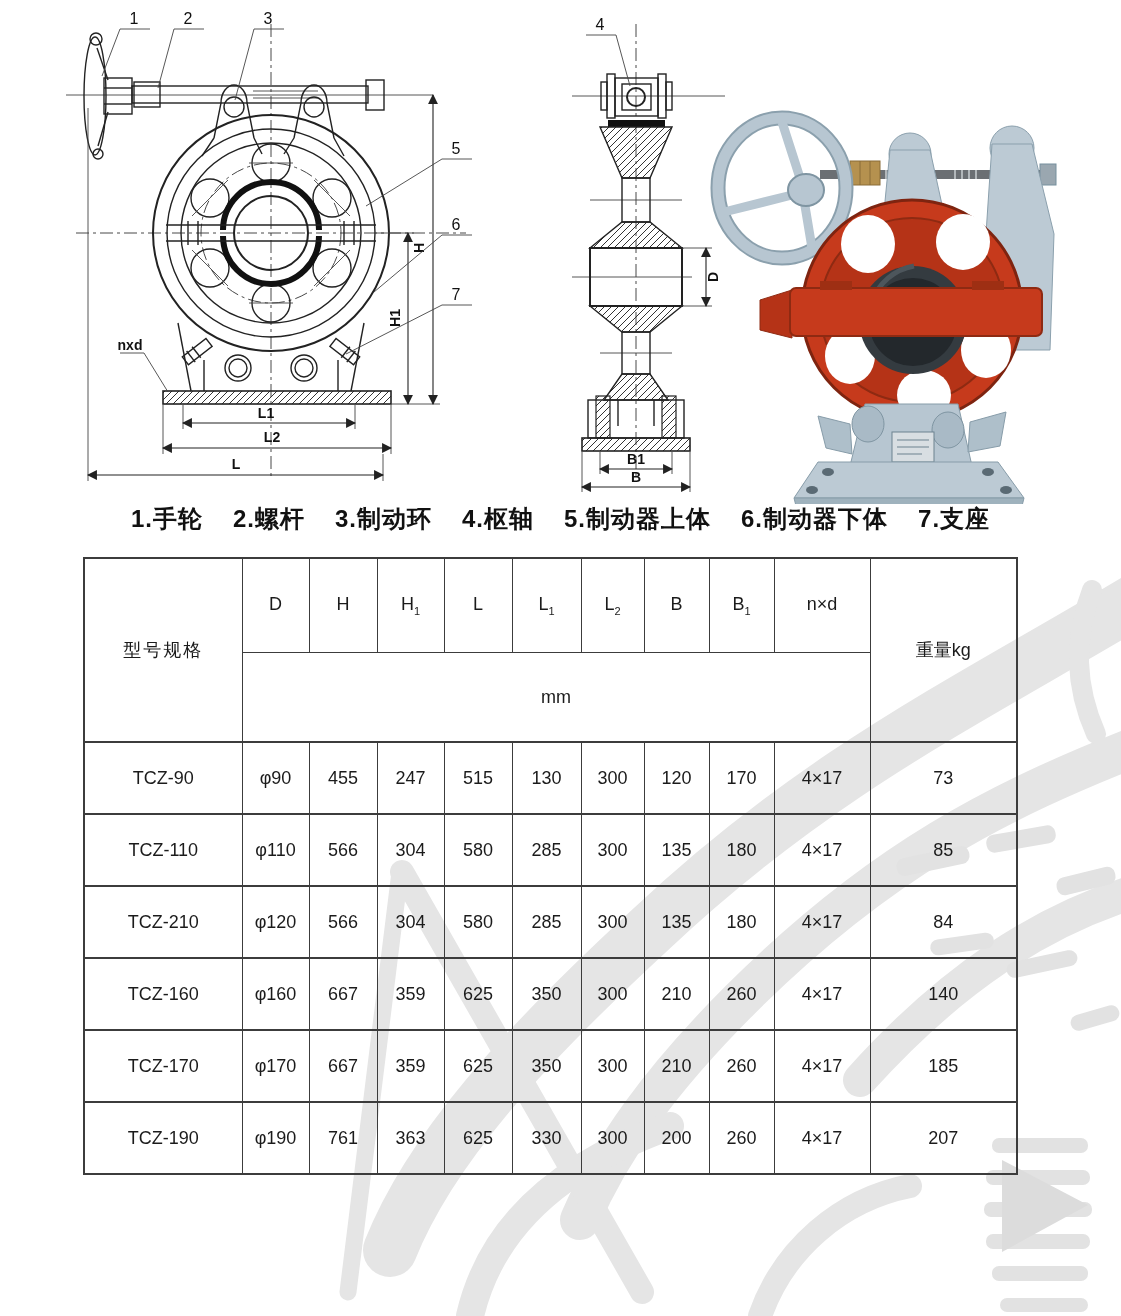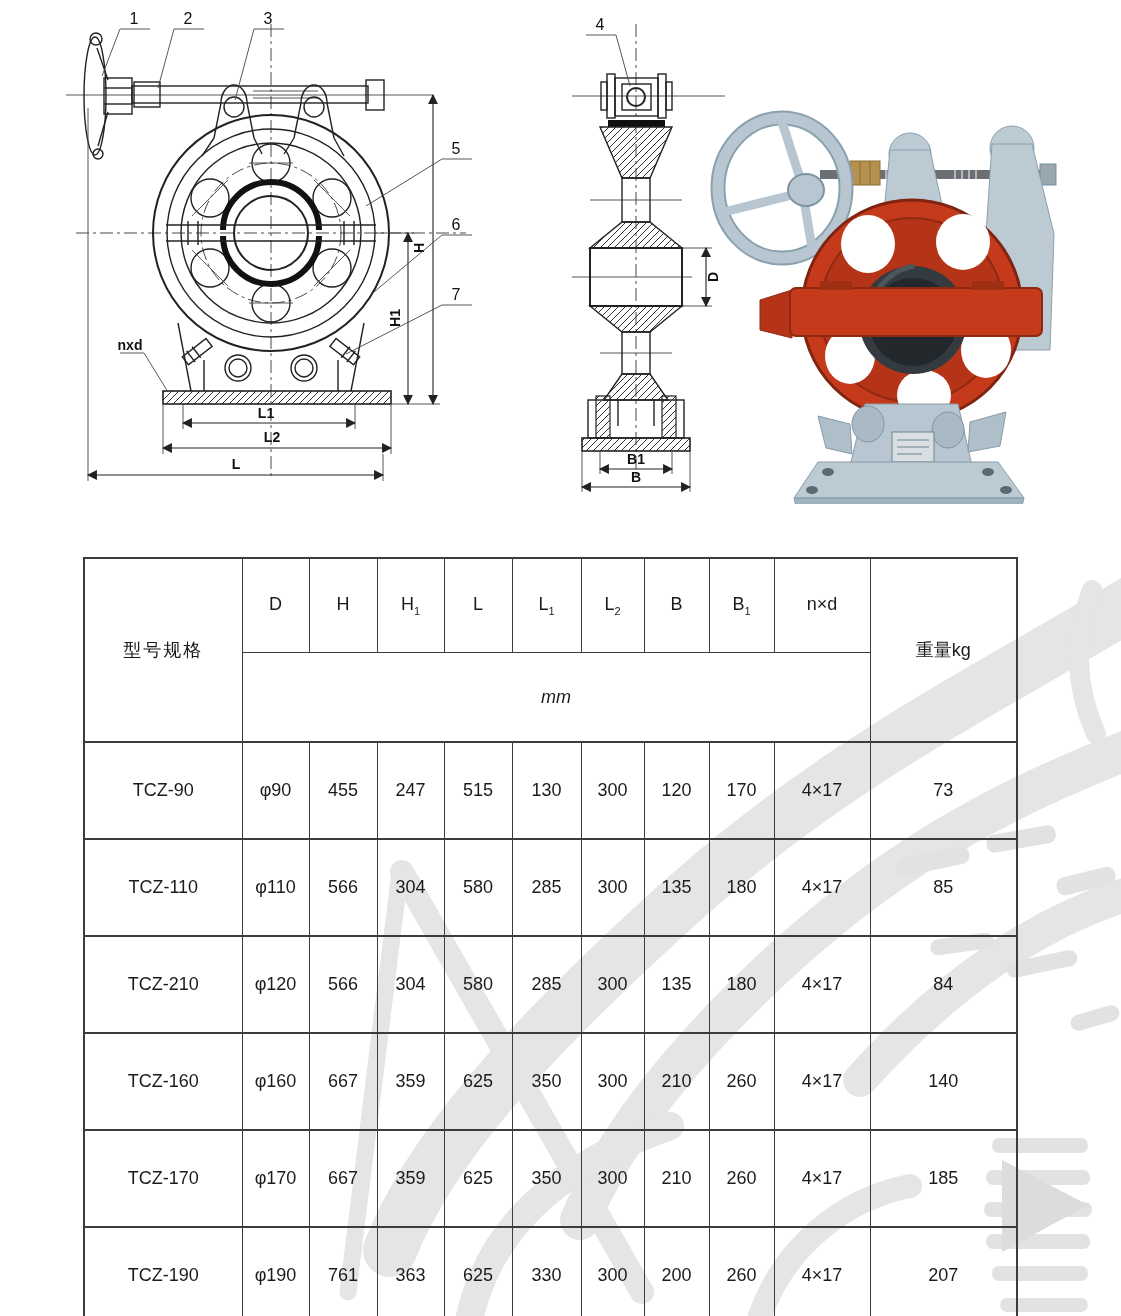--- a/index.html
+++ b/index.html
@@ -20,23 +20,23 @@
   .spec-table{
     position:absolute;left:83px;top:557px;width:933px;z-index:1;
     border-collapse:collapse;table-layout:fixed;background:transparent;
     border:2px solid #3c3c3c;
   }
   .spec-table td{
     border:1px solid #3c3c3c;text-align:center;vertical-align:middle;
     padding:0;font-size:18px;color:#1b1b1b;background:transparent;
   }
   .spec-table tr.hrow1 td{height:93px;font-size:18px;}
-  .spec-table tr.hrow2 td{height:88px;font-style:italic;}
+  .spec-table tr.hrow2 td{height:88px;}
   .spec-table tbody td{border-top-width:2px;}
-  .spec-table tbody tr{height:97px;}
+  .spec-table tbody tr{height:72px;}
   .spec-table td.model-h{font-size:19px;letter-spacing:2px;text-align:center;}
   .spec-table td.weight-h{font-size:19px;}
   .spec-table sub{font-size:11px;}
   
   .tl{stroke:#222;fill:none;stroke-width:1.4;}
   .tl2{stroke:#222;fill:none;stroke-width:2;}
   .thin{stroke:#444;fill:none;stroke-width:0.9;}
   .cl{stroke:#333;fill:none;stroke-width:0.9;stroke-dasharray:13 4 3 4;}
   .dim{stroke:#222;fill:none;stroke-width:1.1;}
   .dtxt{font-size:14px;font-weight:700;fill:#111;}
@@ -365,20 +365,29 @@
       <line x1="197" y1="362" x2="222" y2="362" stroke="#6d828f"></line>
       <polygon points="118,370 298,370 324,406 94,406" fill="#bccad4" stroke="#879ca9"></polygon>
       <polygon points="94,406 324,406 322,414 96,414" fill="#9fb2bd" stroke="#879ca9"></polygon>
       <ellipse cx="128" cy="380" rx="6" ry="4" fill="#5a6a74"></ellipse>
       <ellipse cx="288" cy="380" rx="6" ry="4" fill="#5a6a74"></ellipse>
       <ellipse cx="112" cy="398" rx="6" ry="4" fill="#5a6a74"></ellipse>
       <ellipse cx="306" cy="398" rx="6" ry="4" fill="#5a6a74"></ellipse>
     </g>
   </svg>
 
+  <div class="legend">
+    <span>1.手轮</span>
+    <span>2.螺杆</span>
+    <span>3.制动环</span>
+    <span>4.枢轴</span>
+    <span>5.制动器上体</span>
+    <span>6.制动器下体</span>
+    <span>7.支座</span>
+  </div>
 
   <table class="spec-table">
     <colgroup>
       <col style="width:158px">
         <col style="width:67px">
         <col style="width:68px">
         <col style="width:67px">
       <col style="width:68px">
         <col style="width:69px">
         <col style="width:63px">

